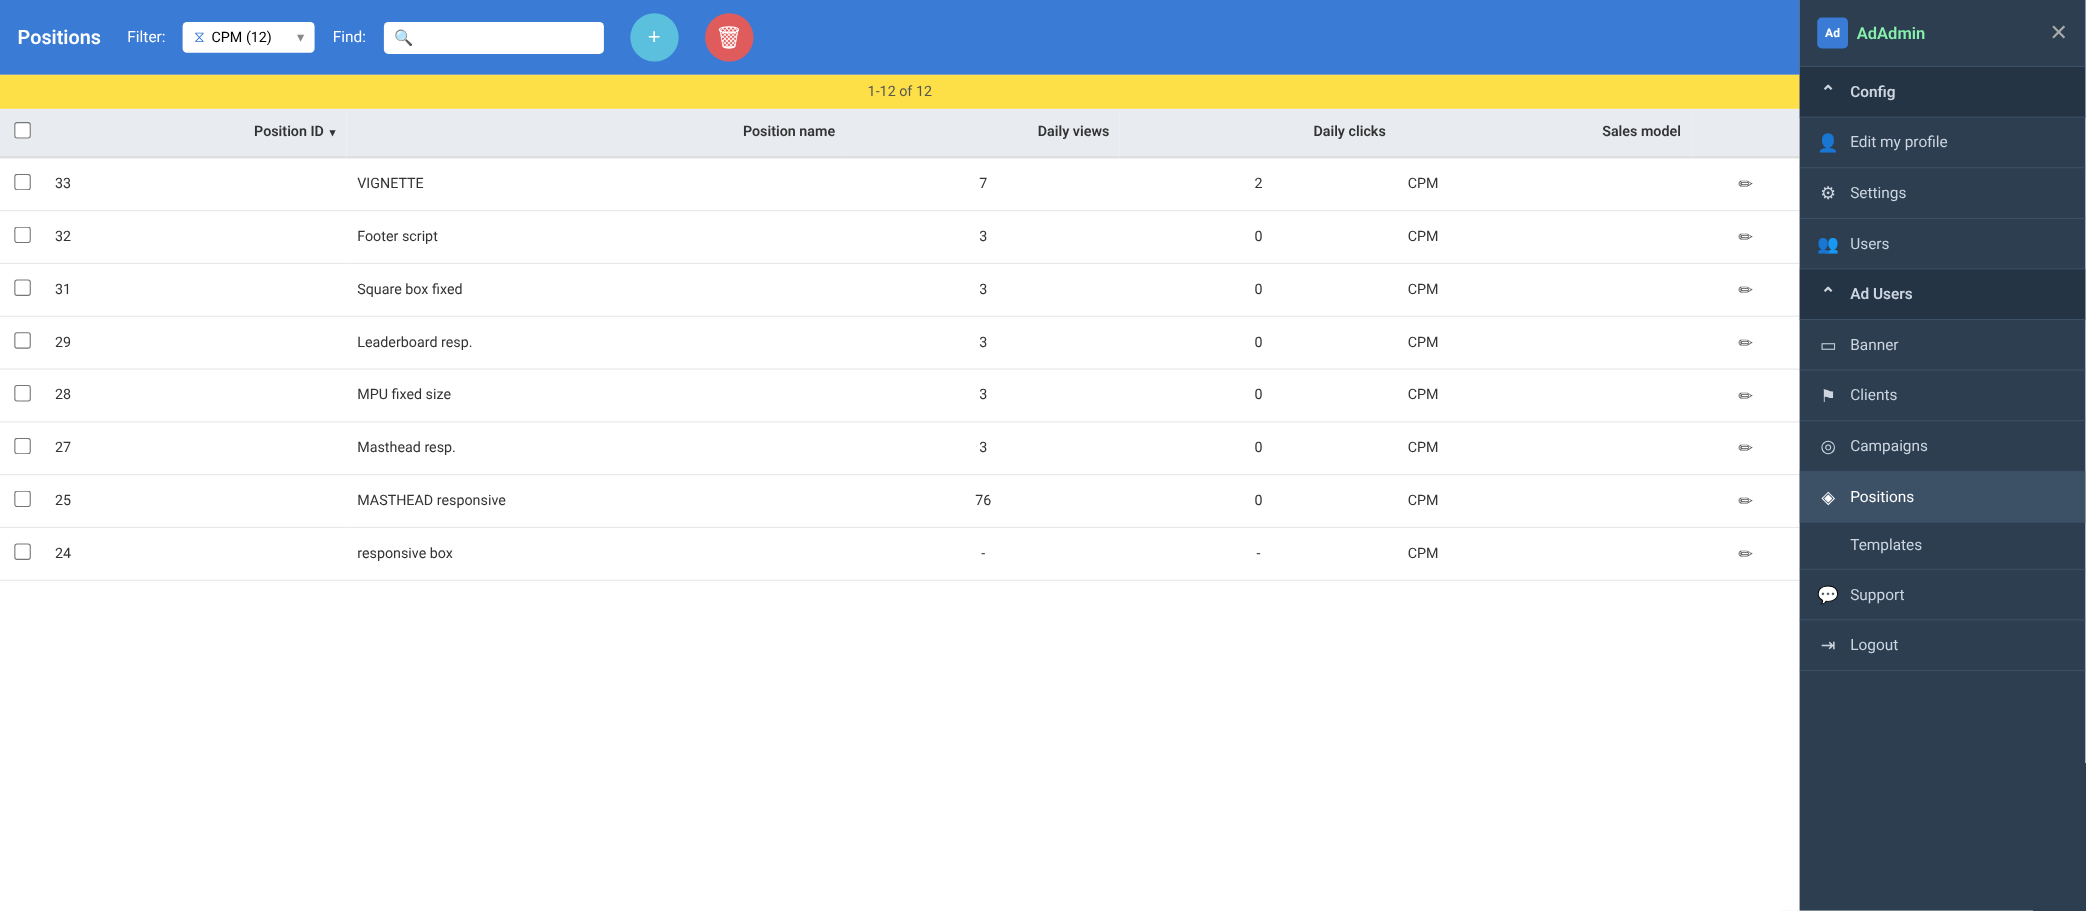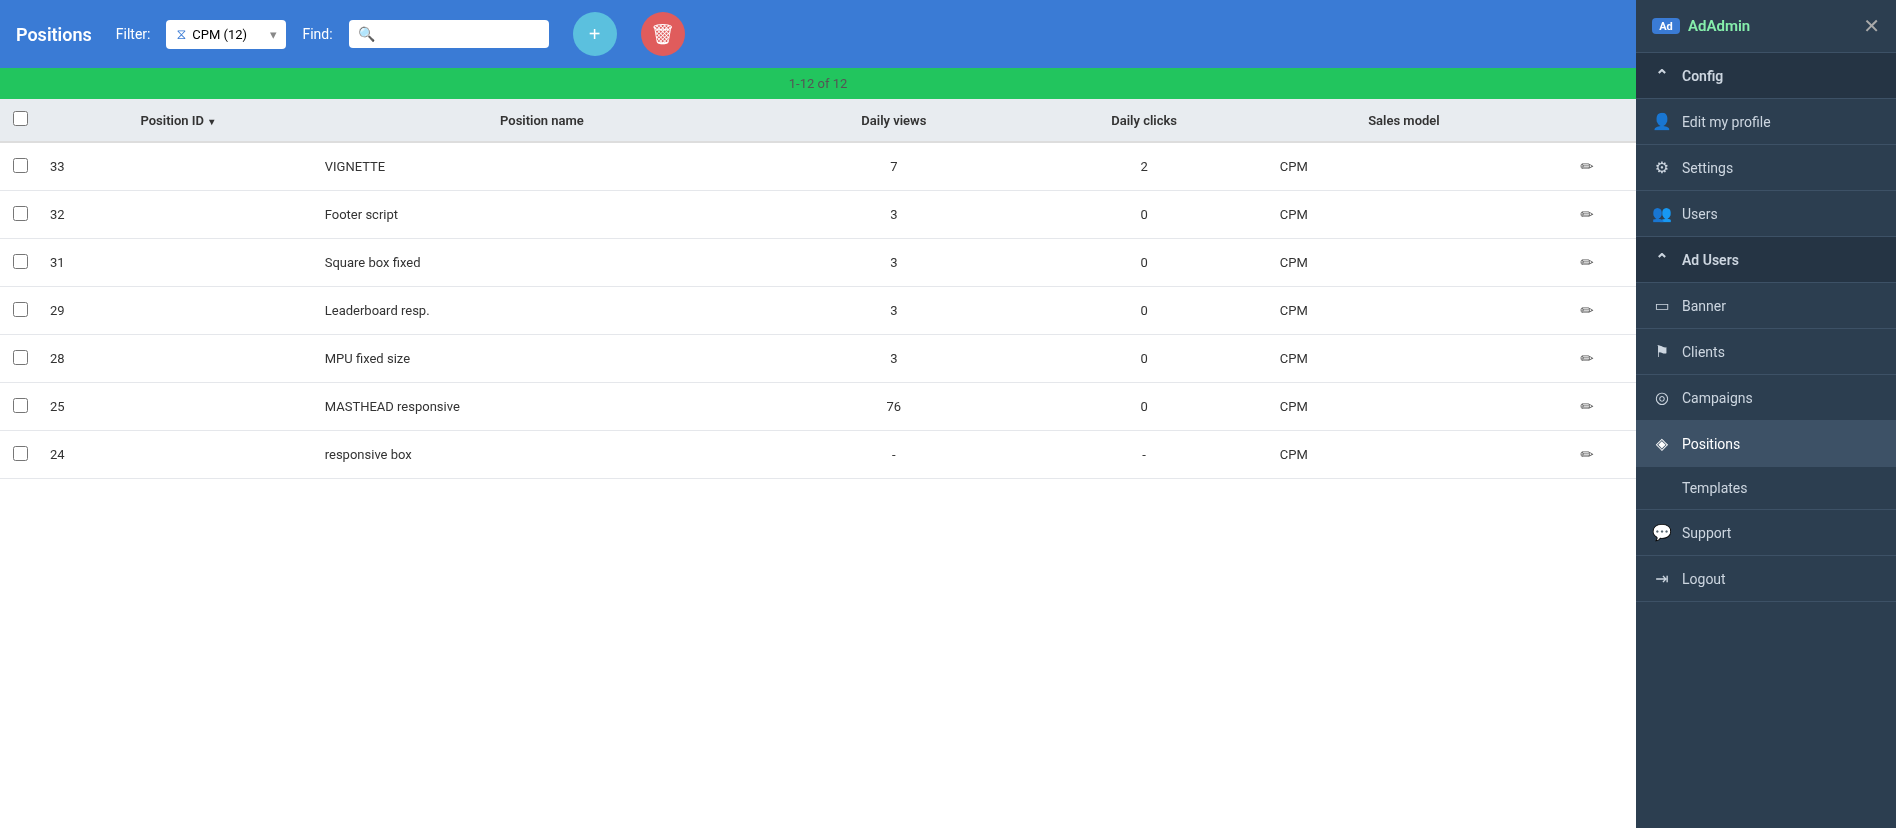--- a/index.html
+++ b/index.html
@@ -102,21 +102,21 @@
       background: #e05c5c;
       color: white;
     }
 
     
     .pagination-bar {
       text-align: center;
       padding: 8px;
       font-size: 13px;
       color: #555;
-      background: #22c55e;
+      background: #fde047;
     }
 
     
     .table-container {
       flex: 1;
       overflow-y: auto;
       background: white;
     }
 
     table {
@@ -124,21 +124,21 @@
       border-collapse: collapse;
     }
 
     thead tr {
       background: #e8ecf0;
       border-bottom: 2px solid #ddd;
     }
 
     thead th {
       padding: 12px 10px;
-      text-align: center;
+      text-align: right;
       font-size: 13px;
       font-weight: 600;
       color: #333;
       white-space: nowrap;
     }
 
     .th-checkbox {
       width: 40px;
       text-align: center;
     }
@@ -194,21 +194,21 @@
       align-items: center;
       gap: 8px;
     }
 
     .sidebar-logo {
       background: #3a7bd5;
       color: white;
       font-size: 11px;
       font-weight: bold;
       width: 28px;
-      height: 16px;
+      height: 28px;
       border-radius: 4px;
       display: flex;
       align-items: center;
       justify-content: center;
     }
 
     .sidebar-app-name {
       color: #86efac;
       font-size: 15px;
       font-weight: 600;
@@ -391,20 +391,33 @@
       <td style="text-align:center;">0</td>
       <td>CPM</td>
       <td class="td-edit">
         <span class="edit-icon">✏</span>
       </td>
     </tr>
           <tr>
       <td class="td-checkbox">
         <input type="checkbox" style="">
       </td>
+      <td>27</td>
+      <td>Masthead resp.</td>
+      <td style="text-align:center;">3</td>
+      <td style="text-align:center;">0</td>
+      <td>CPM</td>
+      <td class="td-edit">
+        <span class="edit-icon">✏</span>
+      </td>
+    </tr>
+          <tr>
+      <td class="td-checkbox">
+        <input type="checkbox" style="">
+      </td>
       <td>25</td>
       <td>MASTHEAD responsive</td>
       <td style="text-align:center;">76</td>
       <td style="text-align:center;">0</td>
       <td>CPM</td>
       <td class="td-edit">
         <span class="edit-icon">✏</span>
       </td>
     </tr>
           <tr>

